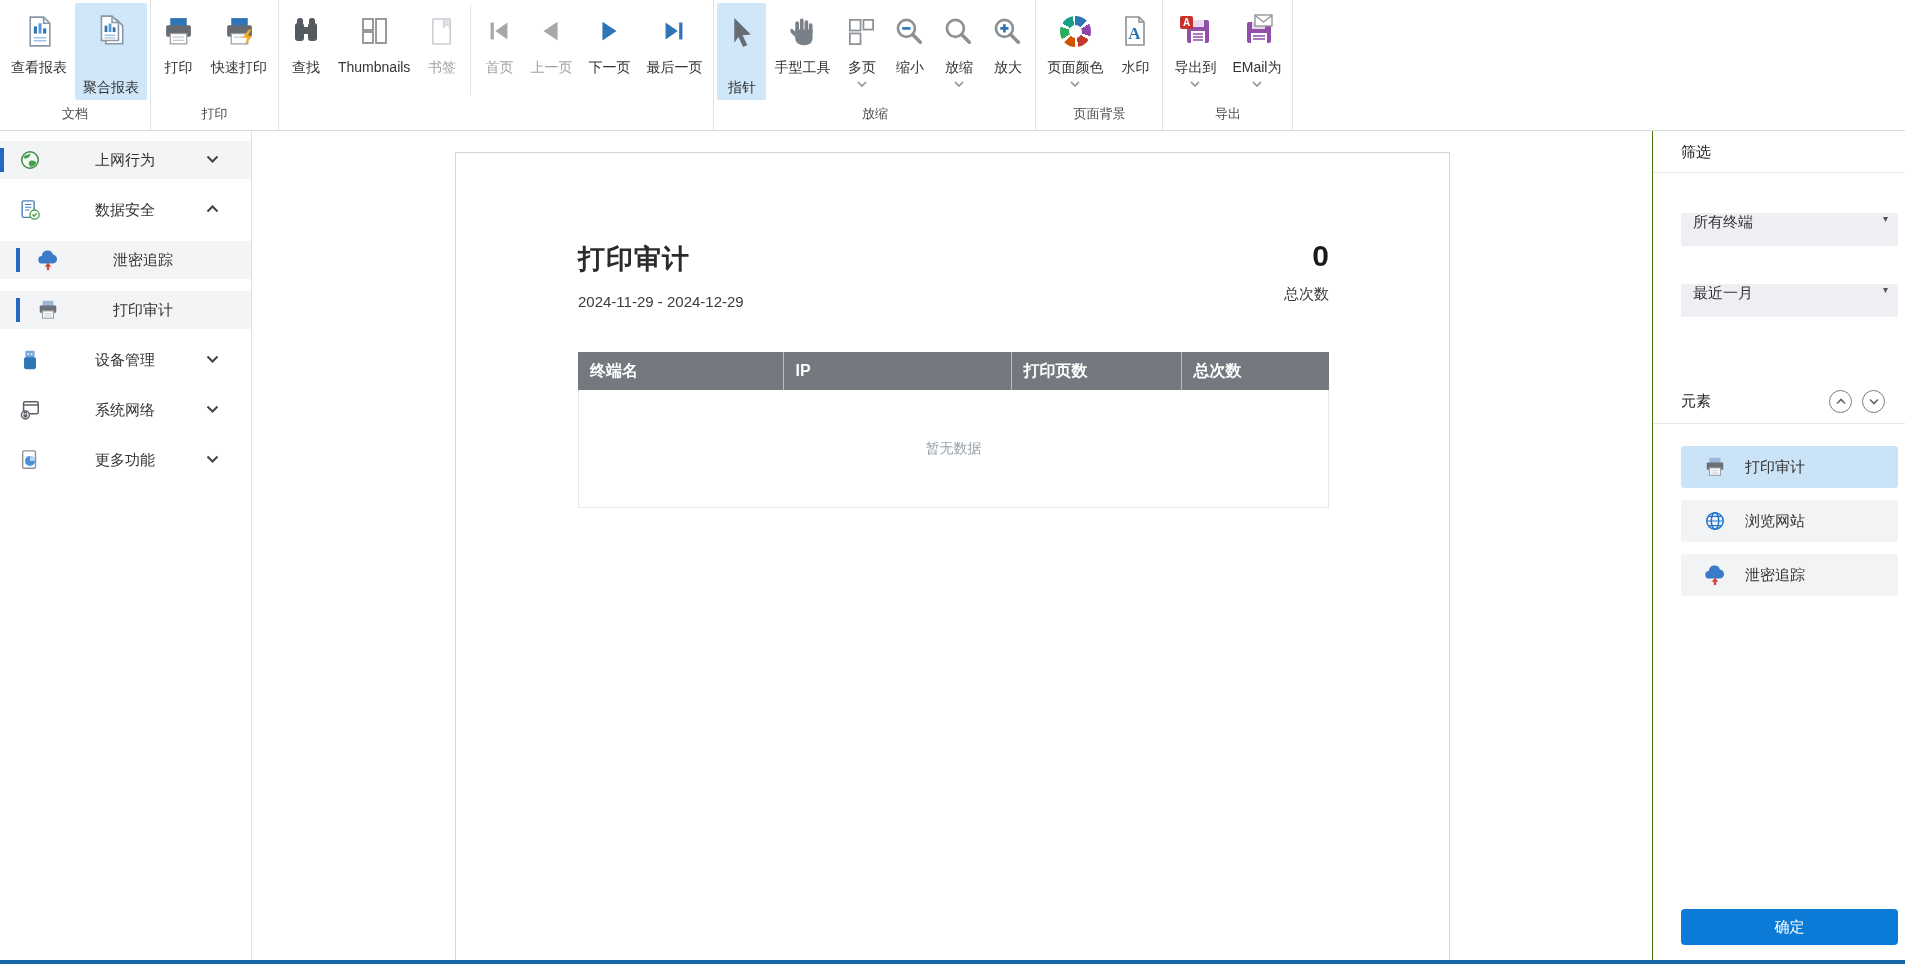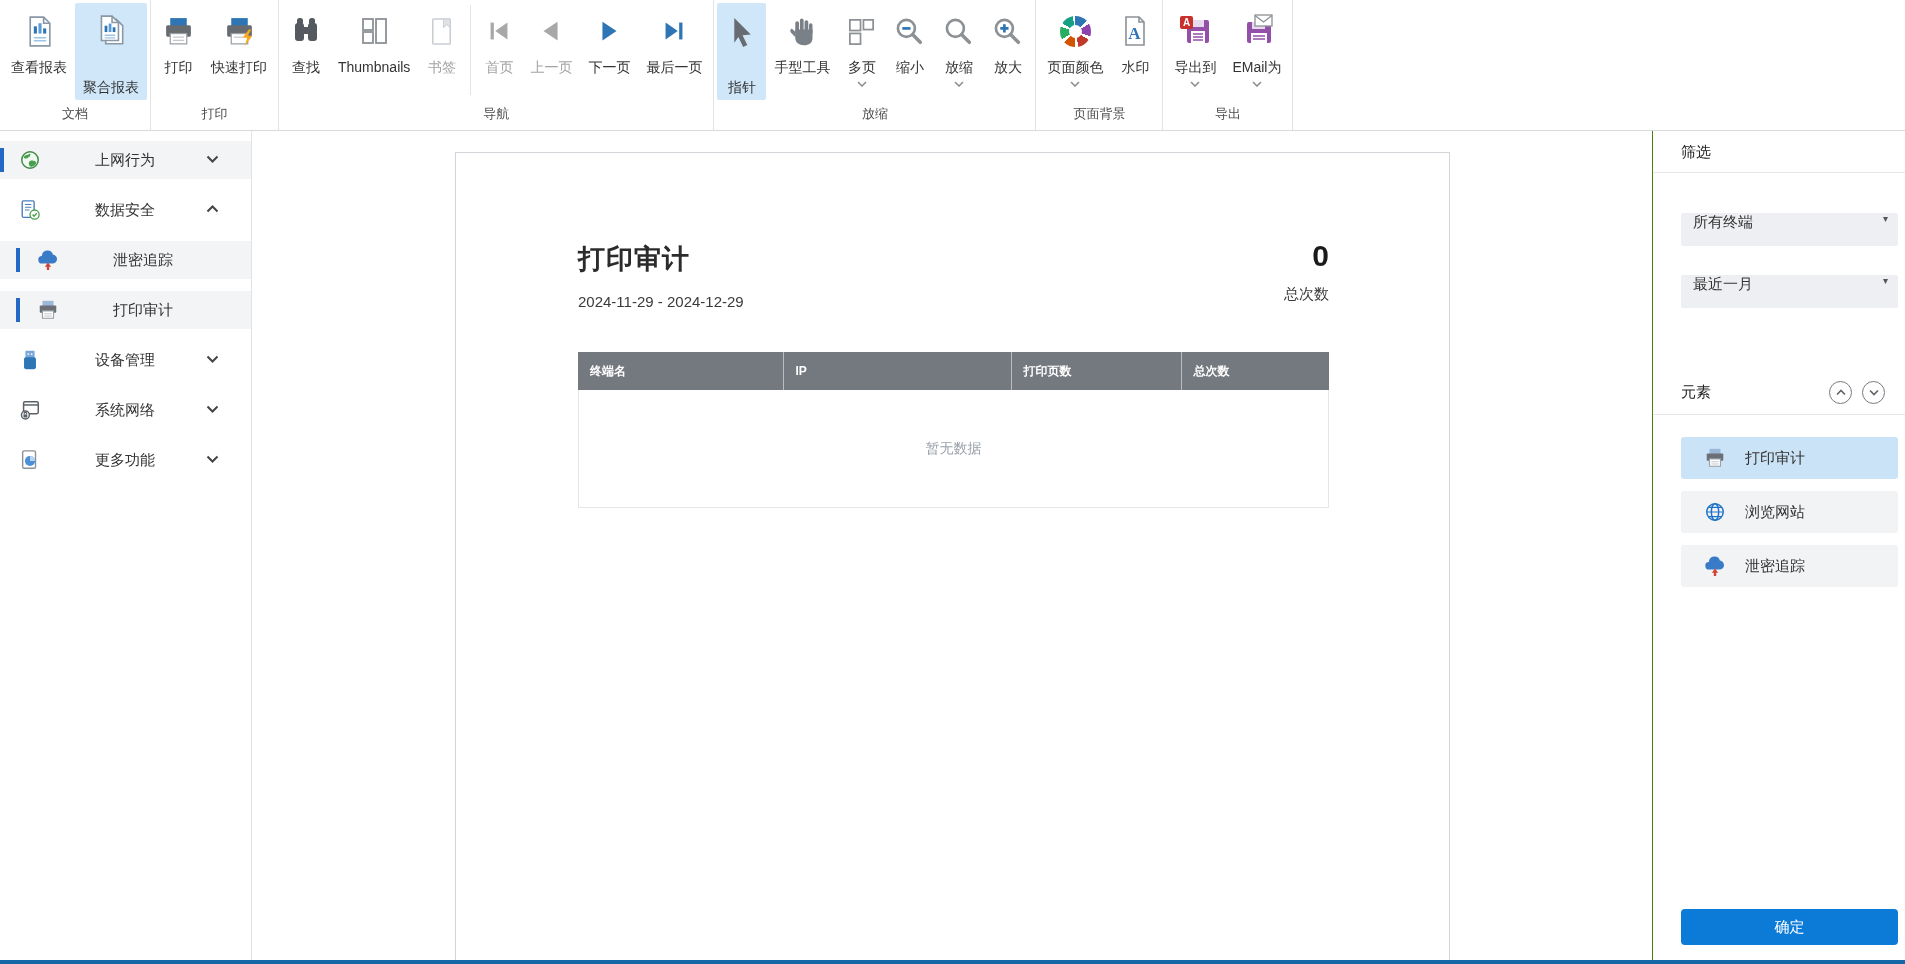--- a/index.html
+++ b/index.html
@@ -49,35 +49,35 @@
   .page { position:absolute; top:21px; left:203px; width:995px; bottom:0;
           background:#fff; border:1px solid #d2d6da; border-bottom:none; }
   .page-inner { margin:88px 120px 0 122px; }
   .rpt-head { display:flex; justify-content:space-between; align-items:flex-start; }
   .rpt-title { font-size:27px; font-weight:bold; color:#2b2b2b; letter-spacing:1px; }
   .rpt-dates { font-size:15px; color:#3b3b3b; margin-top:16px; }
   .rpt-total { text-align:right; }
   .rpt-total-value { font-size:30px; font-weight:bold; color:#1a1a1a; line-height:30px; }
   .rpt-total-label { font-size:15px; color:#3b3b3b; margin-top:14px; }
   .rpt-table { width:100%; border-collapse:collapse; margin-top:42px; }
-  .rpt-table th { background:#74787f; color:#fff; font-size:12px; font-weight:bold;
+  .rpt-table th { background:#74787f; color:#fff; font-size:16px; font-weight:bold;
     text-align:left; height:38px; padding-left:12px; border-right:1px solid rgba(255,255,255,.5); }
   .rpt-table th:last-child { border-right:none; }
   .rpt-empty { height:118px; border:1px solid #e4e6e8; border-top:none;
     display:flex; align-items:center; justify-content:center; font-size:14px; color:#9aa1aa; }
 
   
   .rp-title { padding:12px 28px 0; font-size:15px; color:#222; height:41px; }
   .rp-hr { border-top:1px solid #e4e6e9; }
   .rp-select { margin:0 7px 0 28px; height:33px; background:#edeff2; border-radius:2px;
     display:flex; align-items:flex-start; justify-content:space-between; padding:0 10px 0 12px;
     font-size:15px; color:#333; cursor:pointer; }
   .rp-select .caret { font-size:10px; color:#555; }
   .sel1 { margin-top:40px; }
-  .sel2 { margin-top:29px;gap:29px; }
+  .sel2 { margin-top:38px;gap:29px; }
   .rp-elements-head { margin-top:70px; padding:0 20px 0 28px; display:flex;
     align-items:center; justify-content:space-between; height:28px; }
   .rp-elements-title { font-size:15px; color:#222; }
   .circbtns { display:flex; gap:10px; }
   .circbtn { width:23px; height:23px; border:1px solid #777c82; border-radius:50%;
     display:flex; align-items:center; justify-content:center; cursor:pointer; background:#fff; }
   .rp-hr2 { margin-top:8px; }
   .el-list { padding:22px 7px 0 28px; }
   .el-item { height:42px; border-radius:3px; background:#f2f3f5; margin-bottom:12px;
     display:flex; align-items:center; padding-left:22px; cursor:pointer; }
@@ -221,21 +221,20 @@
         <div class="rbtn">
           <span class="ricon">
             <svg width="30" height="30" viewBox="0 0 32 32">
                 <path d="M7 7l13 9L7 25z" fill="#2e75b6"></path>
                 <rect x="21.5" y="7" width="3.5" height="18" fill="#2e75b6"></rect>
               </svg>
           </span>
           <span class="rlabel">最后一页</span>
         </div>
       </div>
-      <div class="rglabel">导航</div>
     </div>
 
     <div class="rgroup">
       <div class="rbtns">
         <div class="rbtn selected">
           <span class="ricon">
             <svg width="33" height="33" viewBox="0 0 32 32">
                 <path d="M9 3l16 16-8 .6 4.6 9.4-4 2-4.6-9.6L9 27z" fill="#676c72"></path>
               </svg>
           </span>

